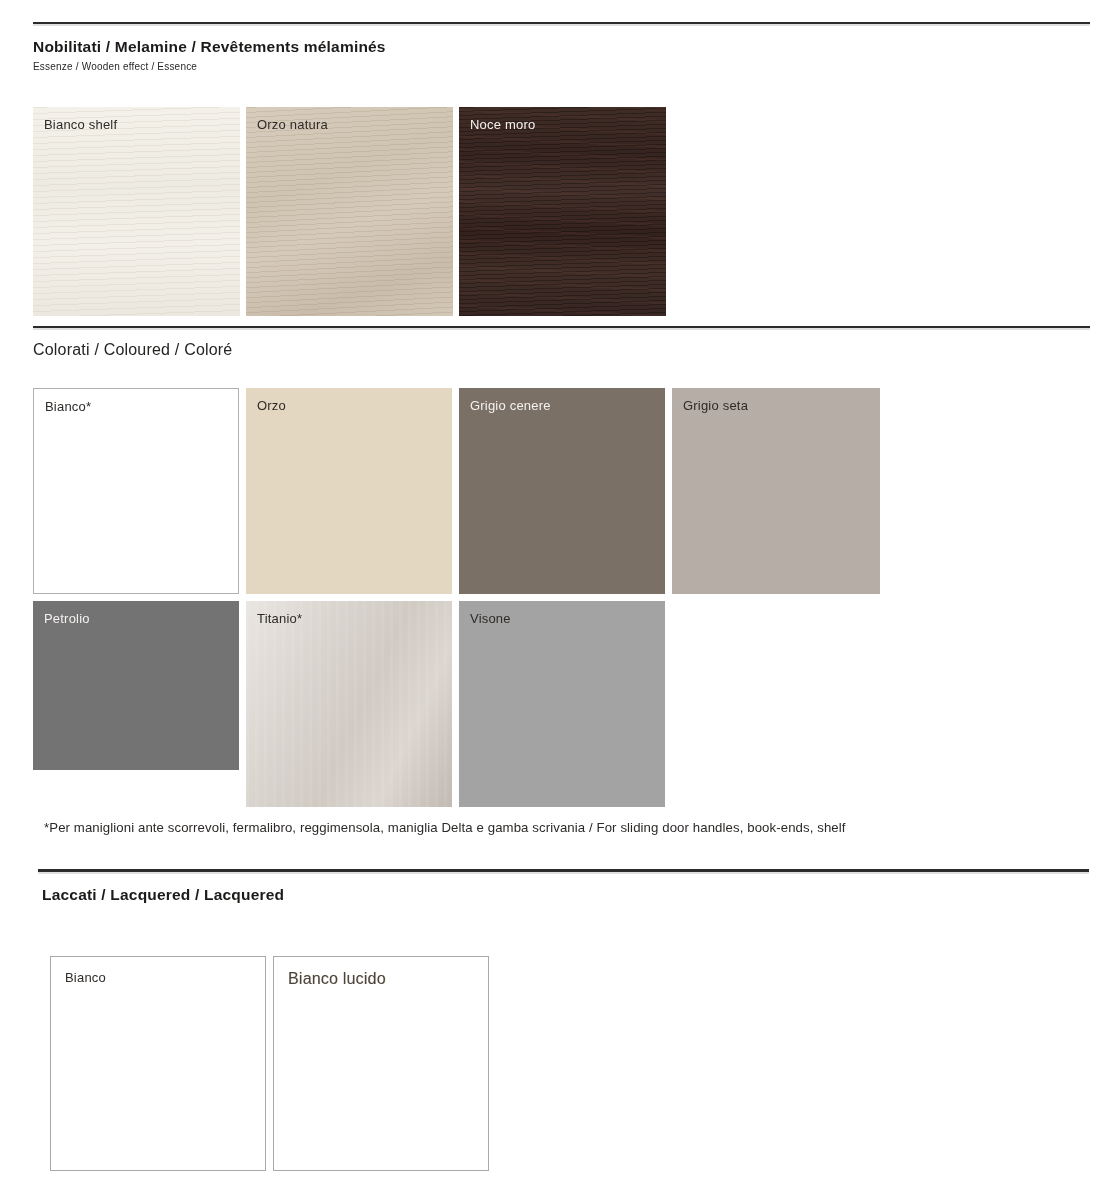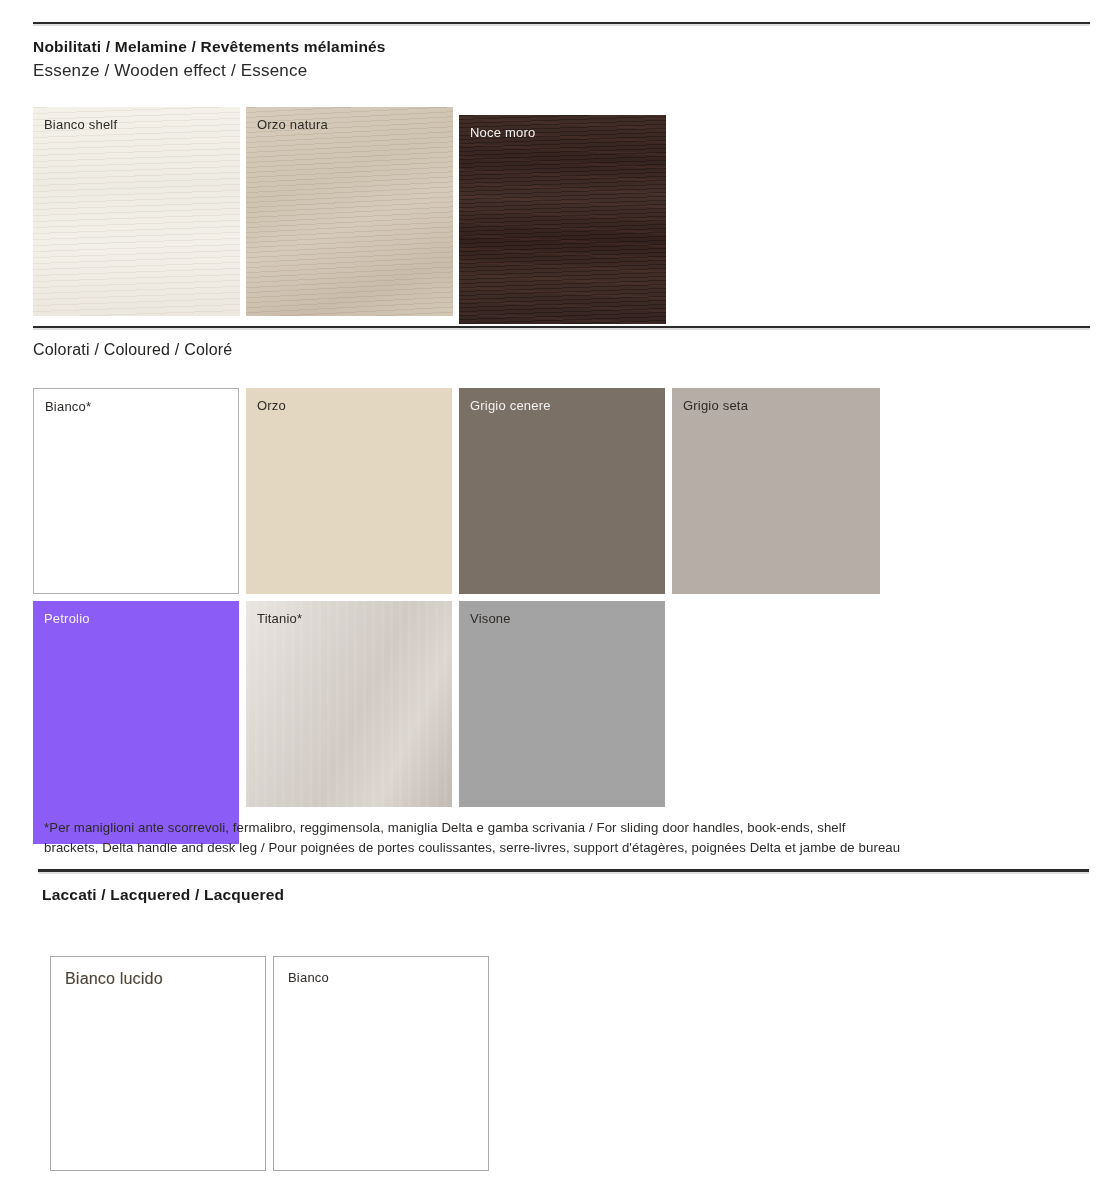--- a/index.html
+++ b/index.html
@@ -21,21 +21,21 @@
     position:absolute;
     font-size:15.5px;
     font-weight:bold;
     letter-spacing:.2px;
     color:#1d1b19;
     white-space:nowrap;
   }
   .section-title.regular{font-weight:normal;font-size:16px;color:#262422;}
   .section-subtitle{
     position:absolute;
-    font-size:17px;
+    font-size:10px;
     letter-spacing:.2px;
     color:#2b2927;
     white-space:nowrap;
   }
   .swatch-row{position:absolute;display:flex;}
   .swatch{
     position:relative;
     box-sizing:border-box;
     flex:0 0 auto;
   }
@@ -63,21 +63,20 @@
   .tex-olmo-natura{
     background:
       repeating-linear-gradient(177deg, rgba(150,130,105,.20) 0 1px, transparent 1px 5px),
       linear-gradient(160deg,#d8cdbd 0%,#cfc3b1 35%,#d6cabb 55%,#c9bcaa 80%,#d3c7b6 100%);
   }
   .tex-noce-moro{
     background:
       repeating-linear-gradient(178deg, rgba(0,0,0,.28) 0 1px, transparent 1px 4px),
       repeating-linear-gradient(183deg, rgba(126,74,62,.14) 0 2px, transparent 2px 13px),
       linear-gradient(180deg,#402d26 0%,#362420 22%,#44302a 40%,#33211d 60%,#412e27 78%,#362522 100%);
-    margin-top: 8px;
   }
   .tex-titanio{
     background:
       repeating-linear-gradient(90deg, rgba(255,255,255,.07) 0 3px, transparent 3px 9px),
       linear-gradient(115deg,#e9e5e0 0%,#dad5cf 30%,#d0cac3 55%,#dcd6d0 75%,#c1b9b2 100%);
     padding-left: 12px;
   }
   .bordered{border:1px solid #b2b0ad;}
   .bordered-soft{border:1px solid #a9a9a9;}
   .footnote{
@@ -133,42 +132,41 @@
     </div>
     <div class="swatch" style="width: 206px; height: 206px; background-color: rgb(123, 112, 102);">
       <span class="label light">Grigio cenere</span>
     </div>
     <div class="swatch" style="width: 208px; height: 206px; background-color: rgb(182, 173, 167);">
       <span class="label">Grigio seta</span>
     </div>
   </div>
 
   <div class="swatch-row" style="left:33px;top:601px;gap:7px;">
-    <div class="swatch" style="width: 206px; height: 243px; background-color: #8b5cf6;">
+    <div class="swatch" style="width: 206px; height: 169px; background-color: #737373;">
       <span class="label light">Petrolio</span>
     </div>
     <div class="swatch tex-titanio" style="width:206px;height:206px;">
       <span class="label">Titanio*</span>
     </div>
     <div class="swatch" style="width: 206px; height: 206px; background-color: #a3a3a3;">
       <span class="label">Visone</span>
     </div>
   </div>
 
   <div class="footnote" style="left:44px;top:818px;">
     <div>*Per maniglioni ante scorrevoli, fermalibro, reggimensola, maniglia Delta e gamba scrivania / For sliding door handles, book-ends, shelf</div>
-    <div>brackets, Delta handle and desk leg  / Pour poignées de portes coulissantes, serre-livres, support d'étagères, poignées Delta et jambe de bureau</div>
   </div>
 
   <div class="rule" style="left:38px;top:869px;width:1051px;height:2.5px;"></div>
 
   <div class="section-title" style="left:42px;top:886px;">Laccati / Lacquered / Lacquered</div>
 
   <div class="swatch-row" style="left:50px;top:956px;gap:7px;">
     <div class="swatch bordered-soft" style="width: 216px; height: 215px; background-color: rgb(255, 255, 255);">
-      <span class="label lucido-label">Bianco lucido</span>
+      <span class="label plain-label">Bianco</span>
     </div>
     <div class="swatch bordered-soft" style="width: 216px; height: 215px; background-color: rgb(255, 255, 255);">
-      <span class="label plain-label">Bianco</span>
+      <span class="label lucido-label">Bianco lucido</span>
     </div>
   </div>
 
 </div>
 
 </body></html>

